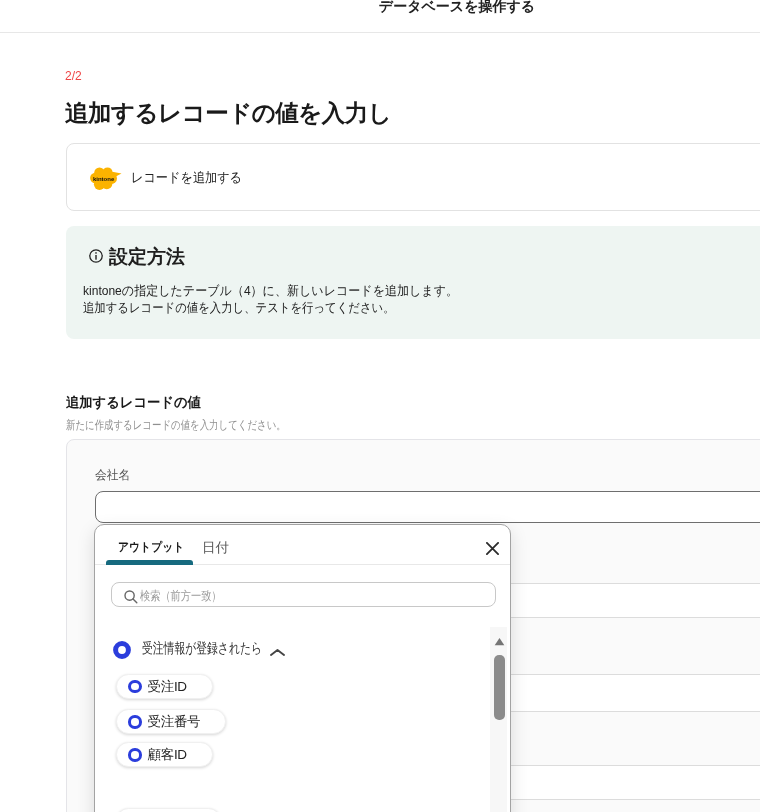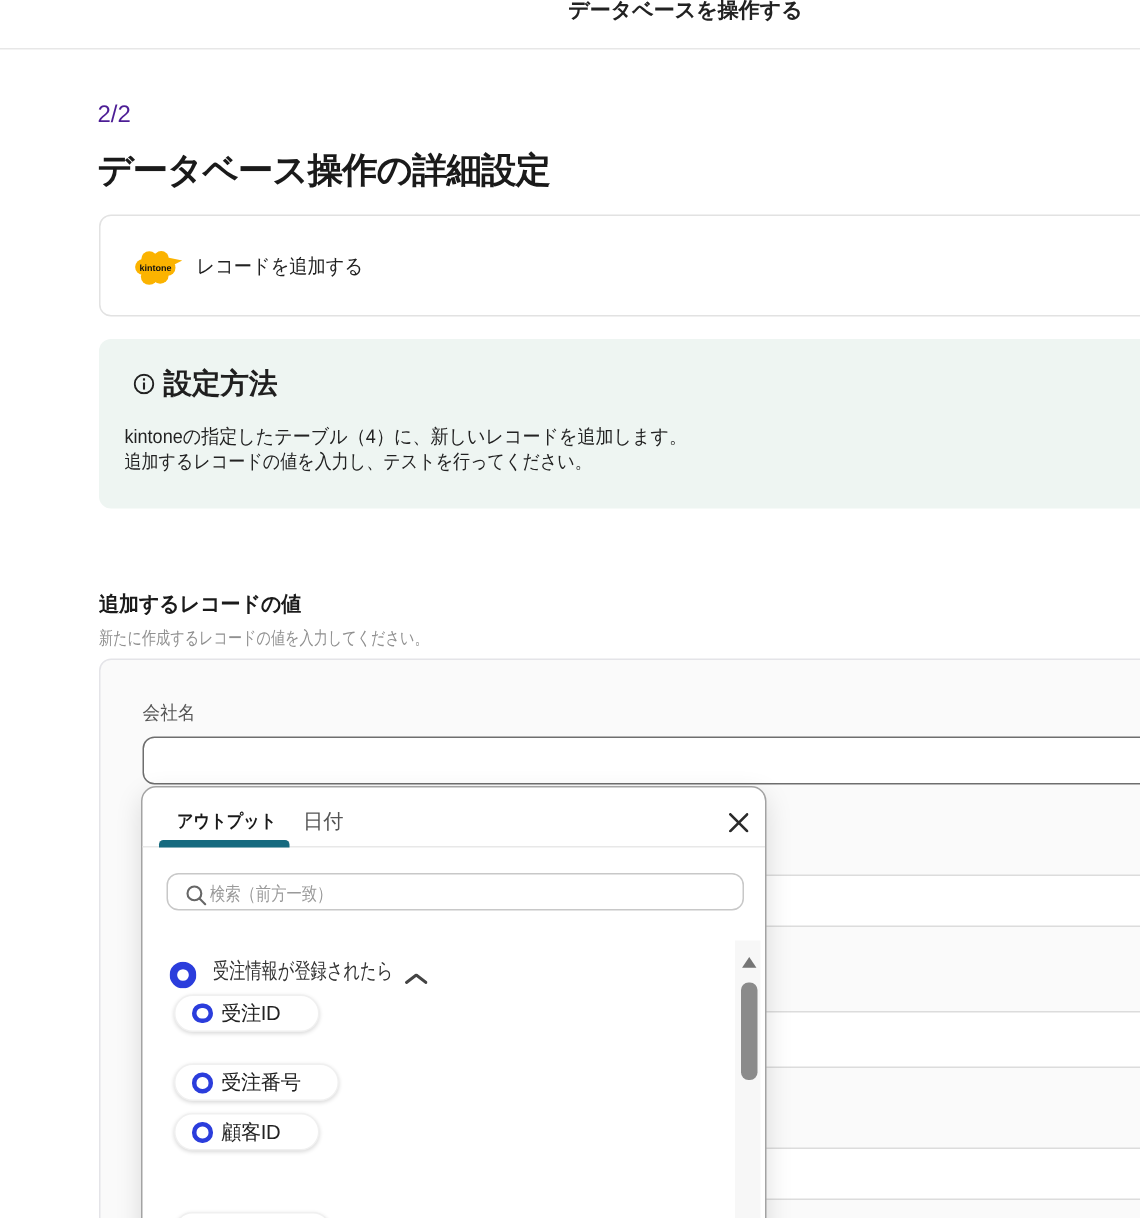--- a/index.html
+++ b/index.html
@@ -10,22 +10,22 @@
     border-radius:12.5px; box-shadow:0 1px 3px rgba(0,0,0,0.16); display:flex; align-items:center;
     padding:0 25px 0 11px; font-size:13.5px; letter-spacing:-0.3px; color:#222; width:max-content; }
   .dn { width:13.5px; height:13.5px; border-radius:50%; border:3.6px solid #2B3DDC; margin-right:6px; flex:0 0 auto; }
 </style>
 </head>
 <body>
 
 <div class="abs" style="left:457px; top:-2px; transform:translateX(-50%); font-size:14px; line-height:16px; font-weight:bold; color:#222; white-space:nowrap;">データベースを操作する</div>
 <div class="abs" style="left:0; top:32px; width:760px; height:1px; background:#e7e7e7;"></div>
 
-<div class="abs" style="left:65px; top:68.5px; font-size:16px; line-height:15px; color:#4c1d95;">2/2</div>
-<div class="abs" style="left:65px; top:100px; font-size:23.5px; line-height:27px; font-weight:bold; color:#1a1a1a; letter-spacing:-0.5px;">データベース操作の詳細設定</div>
+<div class="abs" style="left:65px; top:68.5px; font-size:12px; line-height:15px; color:#ef4444;">2/2</div>
+<div class="abs" style="left:65px; top:100px; font-size:23.5px; line-height:27px; font-weight:bold; color:#1a1a1a; letter-spacing:-0.5px;">追加するレコードの値を入力し</div>
 
 <div class="abs" style="left:66px; top:143px; width:1100px; height:68px; background:#fff; border:1px solid #e2e2e2; border-radius:8px;">
   <svg class="abs" style="left:23px; top:23px;" width="32" height="25" viewBox="0 0 32 25">
     <g fill="#FBB300">
       <circle cx="9.5" cy="5.8" r="5.3"></circle>
       <circle cx="17.5" cy="5.4" r="5"></circle>
       <circle cx="5.3" cy="11" r="5.2"></circle>
       <circle cx="9.5" cy="17.3" r="5.6"></circle>
       <circle cx="16.8" cy="16.6" r="5.6"></circle>
       <circle cx="21.6" cy="11.5" r="5.4"></circle>
@@ -77,21 +77,21 @@
   <div class="abs" style="left:45px; top:63.5px; font-size:12.5px; line-height:14px; color:#9a9a9a; transform:scaleX(0.815); transform-origin:0 0; white-space:nowrap;">検索（前方一致）</div>
 
   <svg class="abs" style="left:18.4px; top:115.9px;" width="18" height="18" viewBox="0 0 18 18">
     <circle cx="9" cy="9" r="6.4" fill="none" stroke="#2B3DDC" stroke-width="5"></circle>
   </svg>
   <div class="abs" style="left:47px; top:114.5px; font-size:14.5px; line-height:17px; color:#333; transform:scaleX(0.745); transform-origin:0 0; white-space:nowrap;">受注情報が登録されたら</div>
   <svg class="abs" style="left:175px; top:123.5px;" width="15" height="7" viewBox="0 0 15 7">
     <path d="M1 6 L7.5 1 L14 6" stroke="#444" stroke-width="1.9" fill="none" stroke-linecap="round" stroke-linejoin="round"></path>
   </svg>
 
-  <div class="pill" style="top:138px;"><span class="dn"></span>受注ID</div>
+  <div class="pill" style="top:149px;"><span class="dn"></span>受注ID</div>
   <div class="pill" style="top:184.4px;"><span class="dn"></span>受注番号</div>
   <div class="pill" style="top:217.4px;justify-content:flex-end;"><span class="dn"></span>顧客ID</div>
   <div class="pill" style="top:282.8px;">契約プラン</div>
 
   <div class="abs" style="left:395px; top:102px; width:17px; height:497px; background:#f7f7f7;"></div>
   <svg class="abs" style="left:399px; top:111.5px;" width="11" height="10" viewBox="0 0 11 10">
     <path d="M5.5 1 L10.3 8.2 L0.7 8.2 Z" fill="#757575"></path>
   </svg>
   <div class="abs" style="left:399.3px; top:129.8px; width:10.5px; height:65.4px; background:#8b8b8b; border-radius:5px;"></div>
 </div>

